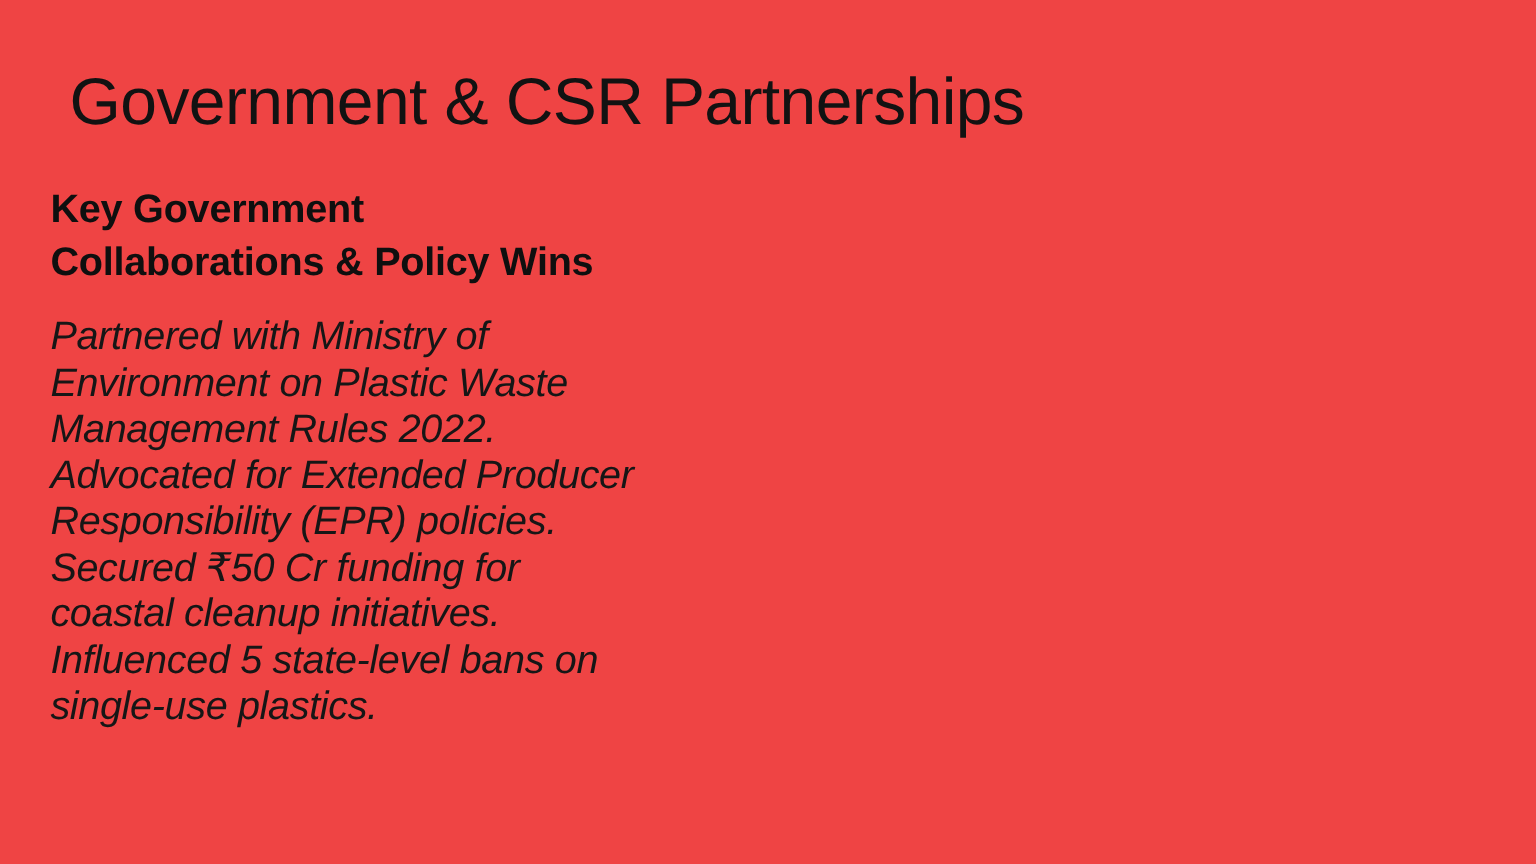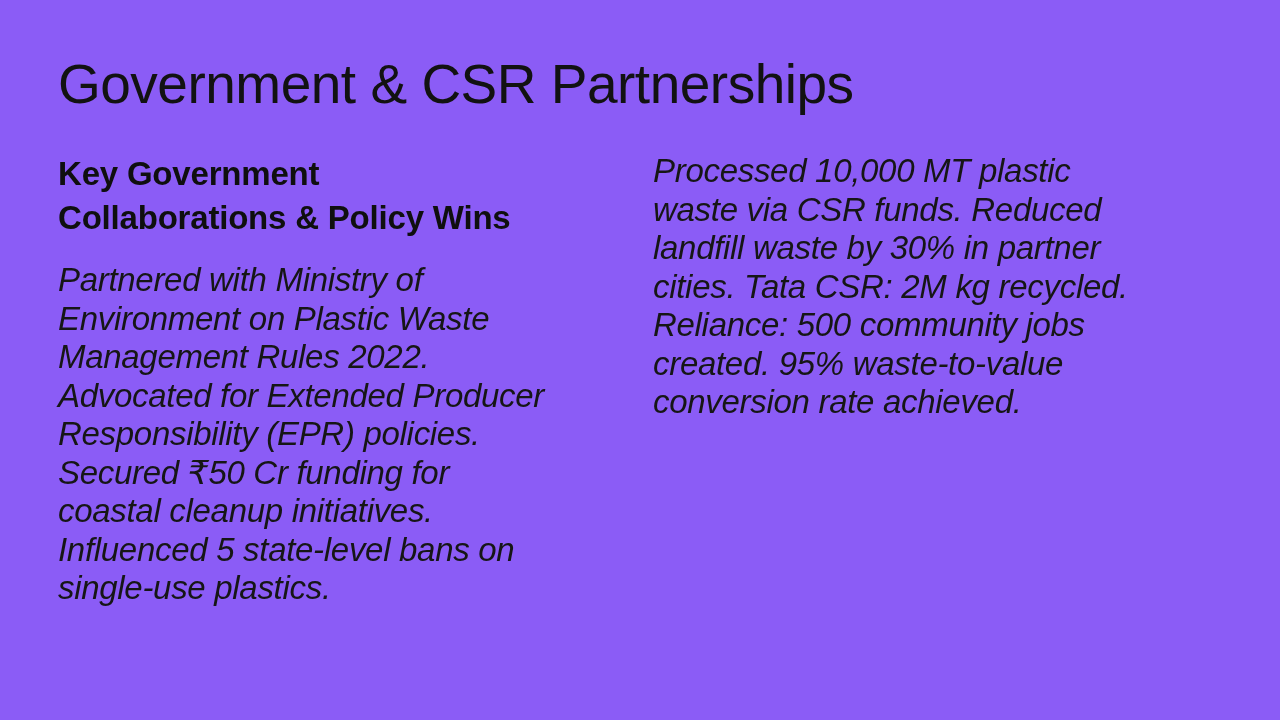--- a/index.html
+++ b/index.html
@@ -5,36 +5,36 @@
   * { margin: 0; padding: 0; box-sizing: border-box; }
   html, body {
     width: 1280px; height: 720px;
     font-family: "Liberation Sans", "DejaVu Sans", sans-serif;
     background: #ffffff;
     overflow: hidden;
   }
   .slide {
     position: relative;
     width: 1280px; height: 720px;
-    background: #8b5cf6;
+    background: #ef4444;
     color: #121212;
   }
   .slide-title {
     position: absolute;
     left: 58px; top: 52px;
     font-size: 55px;
     font-weight: 400;
     line-height: 64px;
     letter-spacing: -0.5px;
     color: #121212;
     white-space: nowrap;
   }
   .columns {
     position: absolute;
-    left: 58px; top: 152px;
+    left: 42px; top: 152px;
     display: flex;
     flex-direction: row;
   }
   .col { width: 595px; }
   .section-heading {
     font-size: 33px;
     font-weight: 700;
     line-height: 44px;
     letter-spacing: -0.2px;
     color: #0f0f0f;
@@ -78,25 +78,18 @@
 Management Rules 2022.
 Advocated for Extended Producer
 Responsibility (EPR) policies.
 Secured ₹50 Cr funding for
 coastal cleanup initiatives.
 Influenced 5 state-level bans on
 single-use plastics.</p>
     </div>
 
     <div class="col">
-      <p class="section-body">Processed 10,000 MT plastic
-waste via CSR funds. Reduced
-landfill waste by 30% in partner
-cities. Tata CSR: 2M kg recycled.
-Reliance: 500 community jobs
-created. 95% waste-to-value
-conversion rate achieved.</p>
     </div>
 
   </div>
 
 
 </div>
 
 </body></html>

